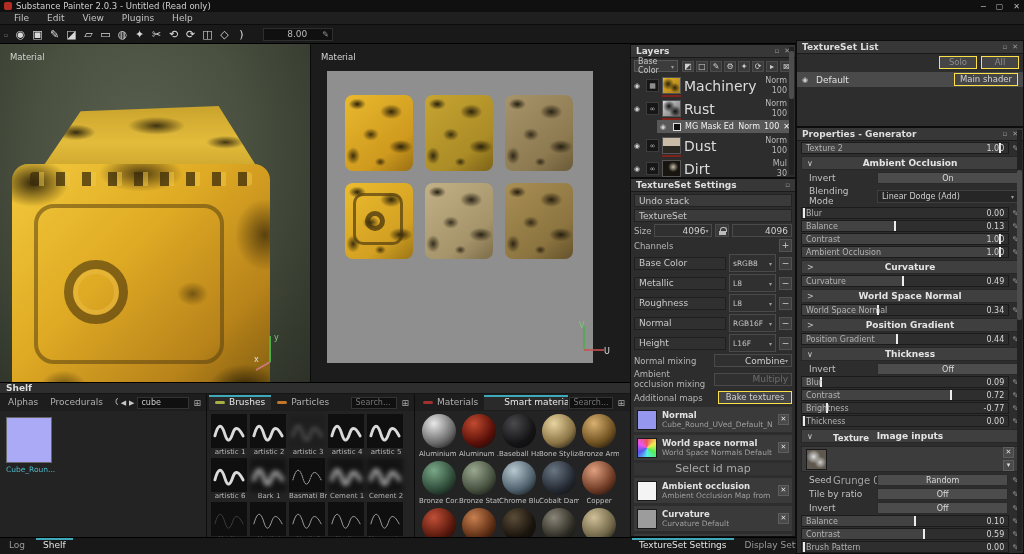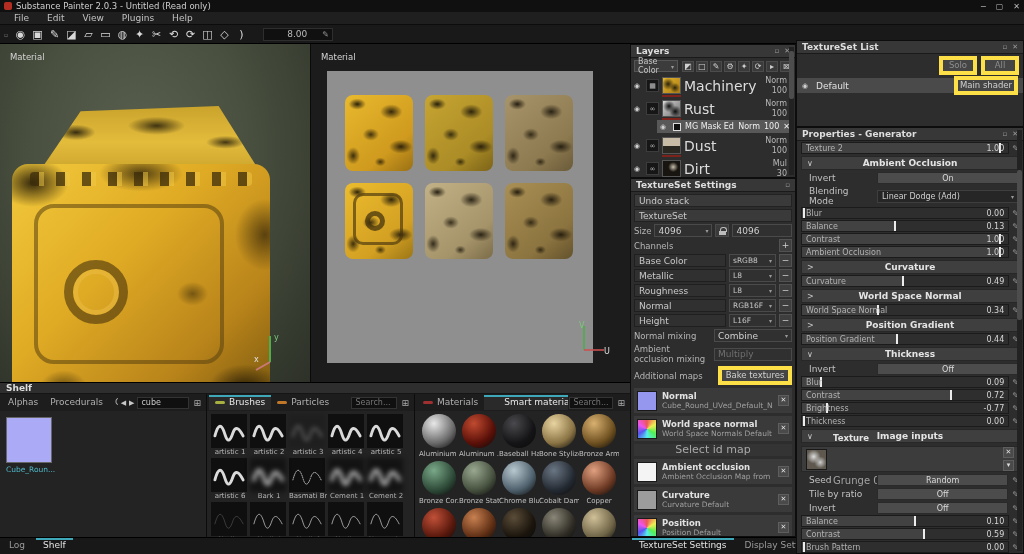--- a/index.html
+++ b/index.html
@@ -80,21 +80,21 @@
     border:3px solid rgba(70,52,14,.65); border-radius:10px; z-index:1; }
   .t4-ring { position:absolute; left:20px; top:28px; width:20px; height:20px; border-radius:50%;
     border:5px solid rgba(60,44,12,.7); z-index:1; }
   .gizmo2d { position:absolute; right:20px; bottom:26px; width:34px; height:36px; }
 
   
   .panel { background:#2d2d2d; border:1px solid #0d0d0d; overflow:hidden; }
   .p-header { height:13px; background:#373737; display:flex; align-items:center; padding:0 5px;
     font-weight:bold; color:#dedede; border-bottom:1px solid #1a1a1a; }
   .p-hicons { margin-left:auto; display:flex; gap:5px; color:#9a9a9a; font-size:7px; }
-  .btn { background:#454545; border:4px solid #fde047; color:#d0d0d0; text-align:center;
+  .btn { background:#454545; border:1px solid #fde047; color:#d0d0d0; text-align:center;
     font-size:8.5px; line-height:11px; }
   .vscroll { position:absolute; top:2px; bottom:2px; right:1px; width:5px; background:#222; }
   .vthumb { position:absolute; left:0; right:0; background:#4d4d4d; border-radius:2px; }
 
   
   #layers { left:630px; top:44px; width:166px; height:134px; }
   #layers-toolbar { display:flex; align-items:center; gap:2px; padding:2px 3px; }
   #channel-filter { width:56px; height:12px; background:#3c3c3c; border:1px solid #565656;
     display:flex; align-items:center; justify-content:space-between; padding:0 3px; font-size:8px; }
   .lt-ico { width:12px; height:11px; display:flex; align-items:center; justify-content:center;
@@ -118,32 +118,32 @@
   .mask-ico { width:8px; height:8px; border:1px solid #ddd; background:#111; }
   .mlabel { flex:1; white-space:nowrap; overflow:hidden; }
 
   
   #ts-settings { left:630px; top:178px; width:166px; height:359px; }
   .wide-bar { margin:2px 3px 0; height:13px; background:#3a3a3a; border:1px solid #222;
     display:flex; align-items:center; padding:0 4px; color:#c9c9c9; }
   .row { display:flex; align-items:center; gap:3px; margin:2px 3px 0; }
   .lbl { color:#b5b5b5; font-size:8.5px; }
   .dd { background:#303030; border:1px solid #4a4a4a; height:13px; display:flex; align-items:center;
-    justify-content:space-between; padding:0 3px; color:#cfcfcf; }
+    justify-content:flex-end; padding:0 3px; color:#cfcfcf; }
   .caret { color:#9a9a9a; font-size:6px; }
   .lock { width:14px; height:13px; background:#3a3a3a; border:1px solid #4a4a4a; position:relative; }
   .lock::before { content:""; position:absolute; left:4px; top:2px; width:5px; height:4px;
     border:1px solid #bbb; border-bottom:none; border-radius:3px 3px 0 0; }
   .lock::after { content:""; position:absolute; left:3px; top:6px; width:7px; height:4px; background:#bbb; }
   .plus-btn,.minus-btn { width:13px; height:13px; background:#3e3e3e; border:1px solid #525252;
     color:#cfcfcf; font-size:9px; line-height:11px; text-align:center; }
   .chan-name { flex:1; height:13px; background:#303030; border:1px solid #1f1f1f;
     display:flex; align-items:center; padding:0 4px; color:#c9c9c9; }
   .chan-fmt { width:47px; height:13px; background:#303030; border:1px solid #4a4a4a;
-    display:flex; align-items:center; justify-content:space-between; padding:0 3px; font-size:7.5px; }
+    display:flex; align-items:center; justify-content:space-between; padding:8px 3px; font-size:7.5px; }
   .map-card { display:flex; align-items:center; gap:5px; margin:3px 3px 0; background:#3a3a3a;
     padding:2px 3px; position:relative; height:25px; }
   .map-thumb { width:20px; height:20px; border:1px solid #1a1a1a; flex:none; }
   .mt-normal { background:#9597ef; }
   .mt-rainbow { background:conic-gradient(#e55,#ee5,#5e5,#5ee,#55e,#e5e,#e55); }
   .mt-white { background:#f4f4f4; }
   .mt-gray { background:#9c9c9c; }
   .map-txt { flex:1; overflow:hidden; }
   .map-title { font-weight:bold; font-size:8.5px; color:#e2e2e2; }
   .map-sub { font-size:7.5px; color:#9f9f9f; white-space:nowrap; overflow:hidden; }

